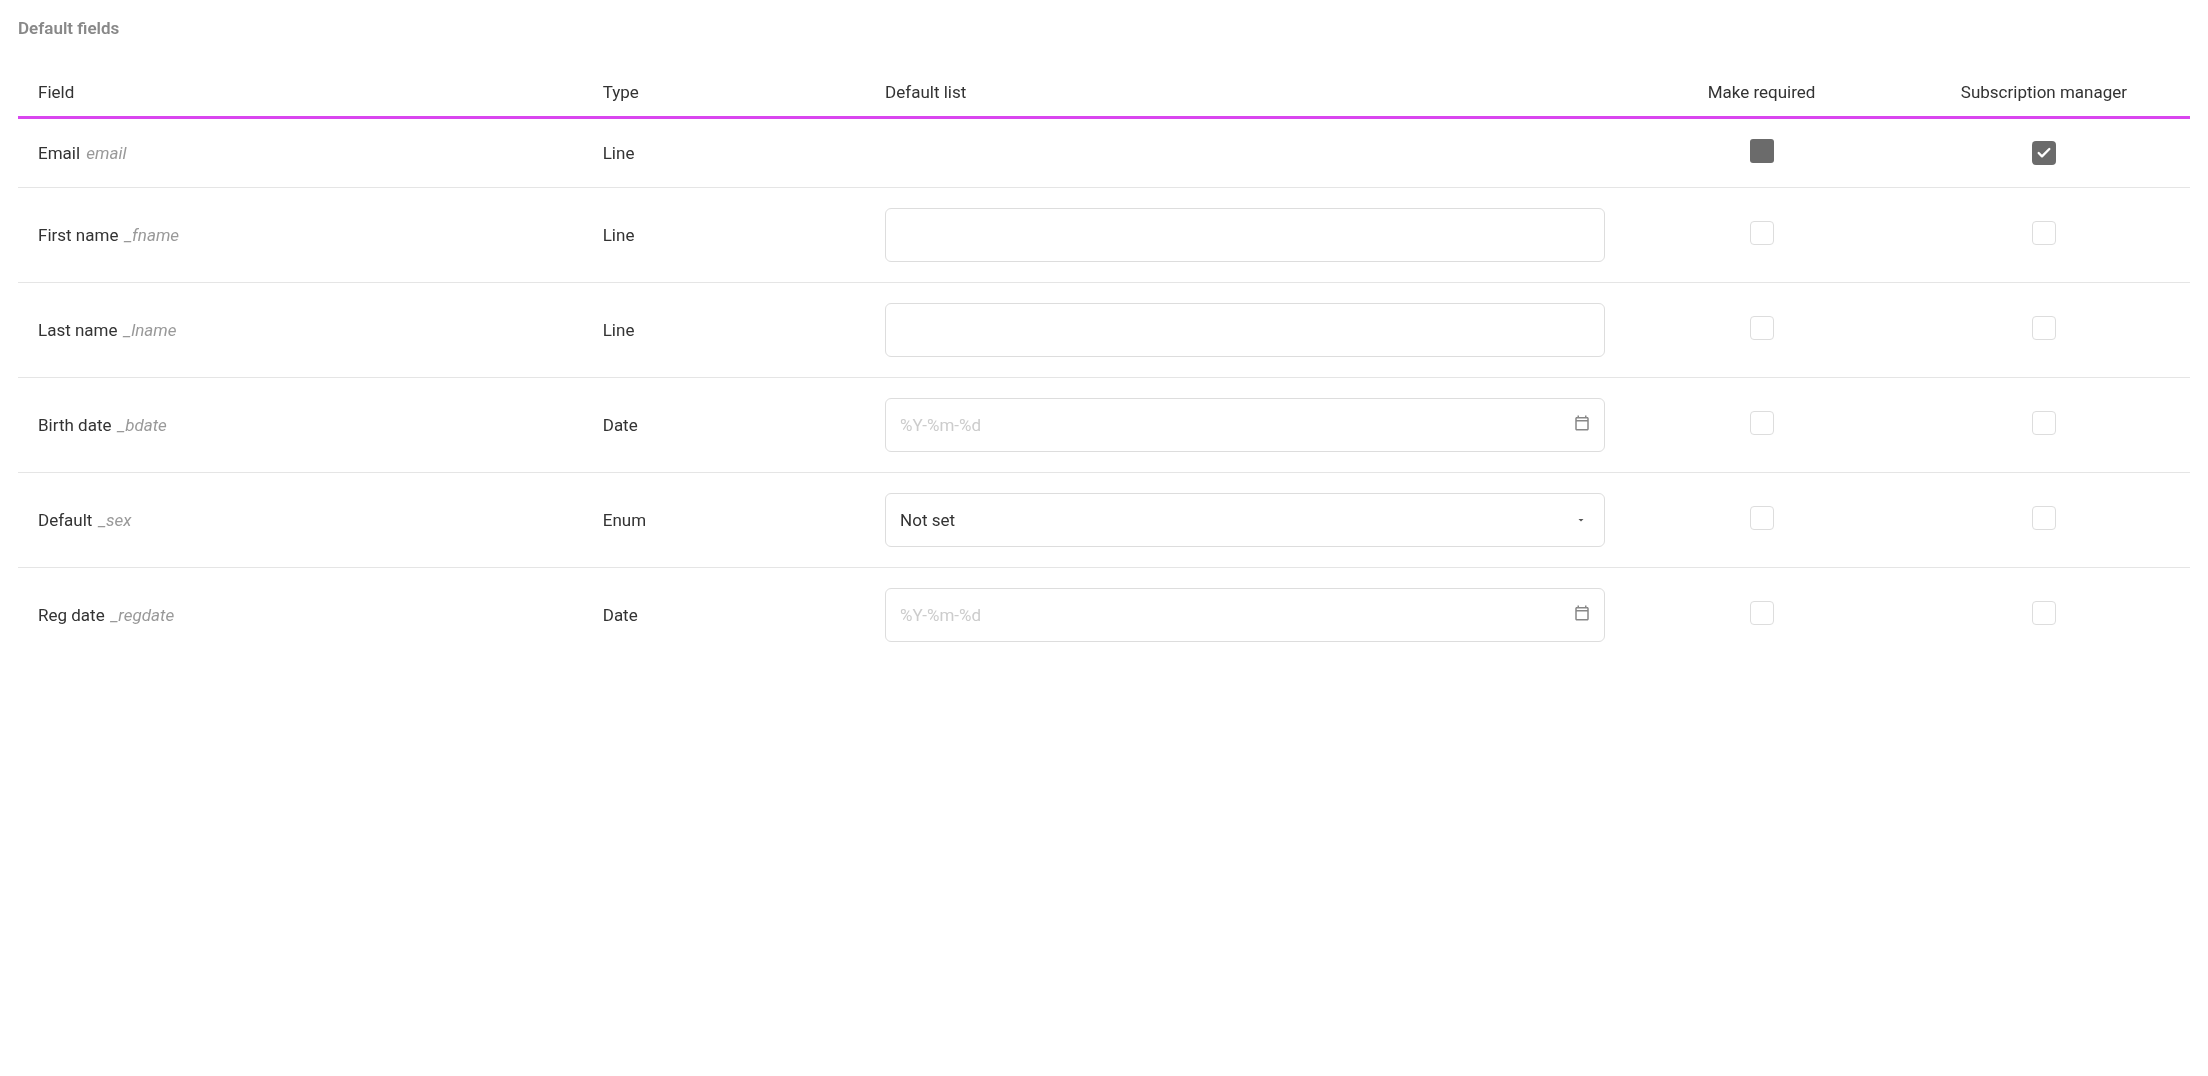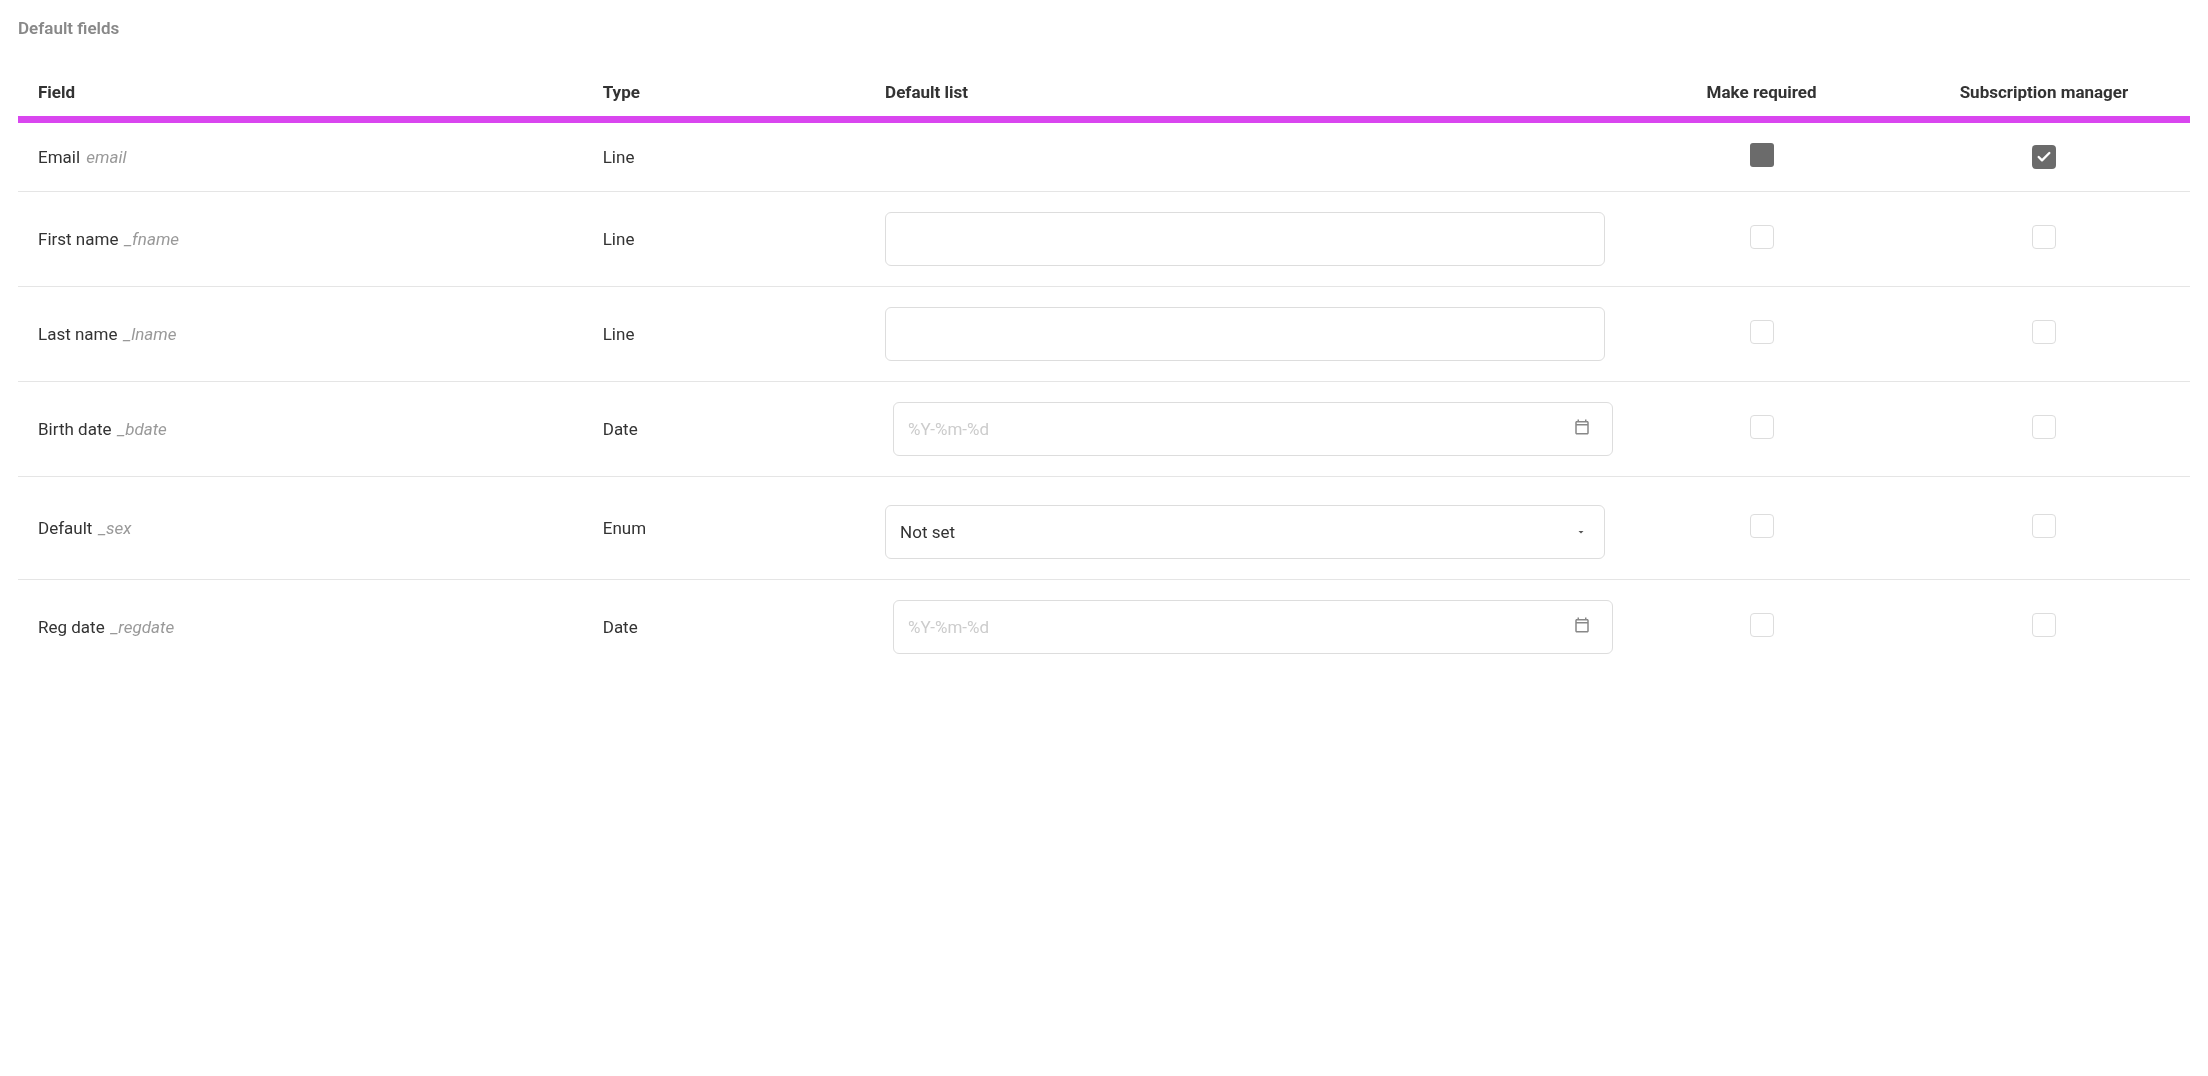--- a/index.html
+++ b/index.html
@@ -15,24 +15,24 @@
       font-weight: 600;
       font-size: 17px;
       margin-bottom: 30px;
     }
     .fields-table {
       width: 100%;
       border-collapse: collapse;
     }
     .fields-table th {
       text-align: left;
-      font-weight: 700;
+      font-weight: 400;
       color: #333;
       padding: 14px 20px;
-      border-bottom: 7px solid #d946ef;
+      border-bottom: 3px solid #d946ef;
       vertical-align: bottom;
     }
     .fields-table th.col-required,
     .fields-table th.col-subscription {
       text-align: center;
       width: 140px;
     }
     .fields-table th.col-subscription {
       width: 150px;
     }
@@ -74,36 +74,34 @@
     .date-input {
       width: 100%;
       height: 54px;
       padding: 12px 44px 12px 14px;
       border: 1px solid #ddd;
       border-radius: 6px;
       font-size: 17px;
       font-family: inherit;
       color: #0f172a;
       background: #fff;
-      margin-left: 8px;
     }
     .date-input::placeholder {
       color: #ccc;
     }
     .calendar-icon {
       position: absolute;
       right: 14px;
       top: 50%;
       transform: translateY(-50%);
       pointer-events: none;
     }
     .select-wrap {
       position: relative;
       width: 100%;
-      margin-top: 8px;
     }
     .select-input {
       width: 100%;
       height: 54px;
       padding: 12px 44px 12px 14px;
       border: 1px solid #ddd;
       border-radius: 6px;
       font-size: 17px;
       font-family: inherit;
       color: #333;

